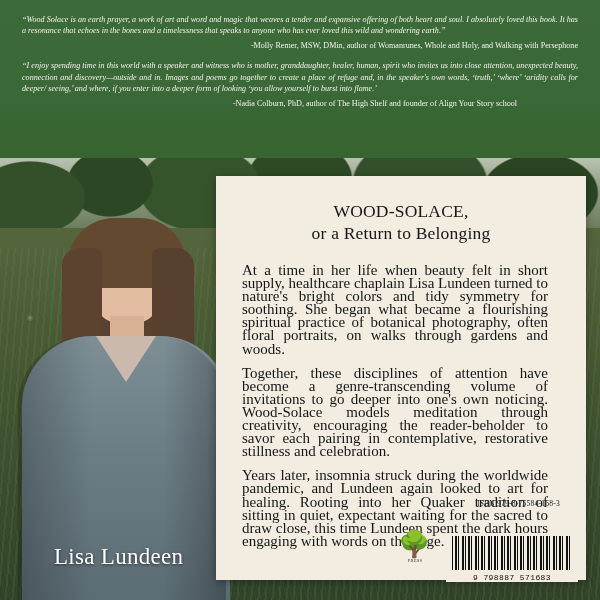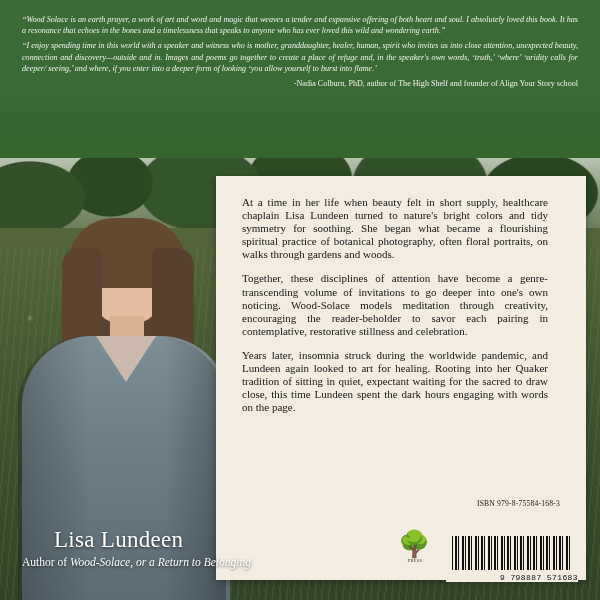--- a/index.html
+++ b/index.html
@@ -42,21 +42,21 @@
   }
   .attrib {
     font-size: 8.1px;
     line-height: 11px;
     color: #f2f4ee;
     text-align: right;
     margin: 0 0 9px 0;
     font-style: normal;
   }
   .attrib-left {
-    text-align: right;
+    text-align: center;
     padding-left: 150px;
   }
 
   
   .photo {
     position: absolute;
     left: 0; top: 158px;
     width: 600px; height: 442px;
     overflow: hidden;
     background: #2f4a2a;
@@ -178,21 +178,21 @@
   }
   .panel h1 {
     font-size: 17.5px;
     line-height: 22px;
     font-weight: normal;
     text-align: center;
     margin: 4px 0 20px 0;
     letter-spacing: .2px;
   }
   .panel p {
-    font-size: 11px;
+    font-size: 15px;
     line-height: 13.1px;
     text-align: justify;
     margin: 0 12px 11px 0;
   }
 
   
   .isbn-text {
     position: absolute;
     right: 26px;
     bottom: 72px;
@@ -214,21 +214,21 @@
     background:
       repeating-linear-gradient(90deg,
         #111 0 1px, #f2ece1 1px 3px,
         #111 3px 5px, #f2ece1 5px 6px,
         #111 6px 7px, #f2ece1 7px 10px,
         #111 10px 12px, #f2ece1 12px 13px);
   }
   .barcode .num {
     position: absolute;
     left: 0; bottom: 0; width: 132px;
-    text-align: right;
+    text-align: center;
     font-family: "Liberation Mono", monospace;
     font-size: 8px;
     color: #111;
     letter-spacing: .4px;
   }
   
   .logo {
     position: absolute;
     left: 398px;
     bottom: 22px;
@@ -249,20 +249,21 @@
     letter-spacing: .2px;
   }
 </style>
 </head>
 <body>
 
 <div class="cover">
 
   <div class="blurb-band">
     <p class="blurb">“Wood Solace is an earth prayer, a work of art and word and magic that weaves a tender and expansive offering of both heart and soul. I absolutely loved this book. It has a resonance that echoes in the bones and a timelessness that speaks to anyone who has ever loved this wild and wondering earth.”</p>
+    <p class="attrib">-Molly Remer, MSW, DMin, author of Womanrunes, Whole and Holy, and Walking with Persephone</p>
     <p class="blurb">“I enjoy spending time in this world with a speaker and witness who is mother, granddaughter, healer, human, spirit who invites us into close attention, unexpected beauty, connection and discovery—outside and in. Images and poems go together to create a place of refuge and, in the speaker's own words, ‘truth,’ ‘where’ ‘aridity calls for deeper/ seeing,’ and where, if you enter into a deeper form of looking ‘you allow yourself to burst into flame.’</p>
     <p class="attrib attrib-left">-Nadia Colburn, PhD, author of The High Shelf and founder of  Align Your Story school</p>
   </div>
 
   <div class="photo">
     <div class="sky"></div>
     <div class="trees"></div>
     <div class="field"></div>
     <div class="field-tex"></div>
     <div class="bokeh"></div>
@@ -274,25 +275,28 @@
       <div class="hair-left"></div>
       <div class="hair-right"></div>
       <div class="neck"></div>
       <div class="body"></div>
       <div class="collar"></div>
       <div class="shadow"></div>
     </div>
 
     <div class="name-block">
       <div class="author-name">Lisa Lundeen</div>
-      <div class="author-sub"><span>Author of </span><em>Wood-Solace, or a Return to Belonging</em></div>
     </div>
   </div>
 
   <div class="panel">
+    <h1>
+      <span>WOOD-SOLACE,</span><br>
+      <span>or a Return to Belonging</span>
+    </h1>
     <p>At a time in her life when beauty felt in short supply, healthcare chaplain Lisa Lundeen turned to nature's bright colors and tidy symmetry for soothing. She began what became a flourishing spiritual practice of botanical photography, often floral portraits, on walks through gardens and woods.</p>
     <p>Together, these disciplines of attention have become a genre-transcending volume of invitations to go deeper into one's own noticing. Wood-Solace models meditation through creativity, encouraging the reader-beholder to savor each pairing in contemplative, restorative stillness and celebration.</p>
     <p>Years later, insomnia struck during the worldwide pandemic, and Lundeen again looked to art for healing. Rooting into her Quaker tradition of sitting in quiet, expectant waiting for the sacred to draw close, this time Lundeen spent the dark hours engaging with words on the page.</p>
 
     <div class="isbn-text">ISBN 979-8-75584-168-3</div>
   </div>
 
   <div class="logo">
     <span class="tree">🌳</span>
     <span class="logo-name">PRESS</span>

